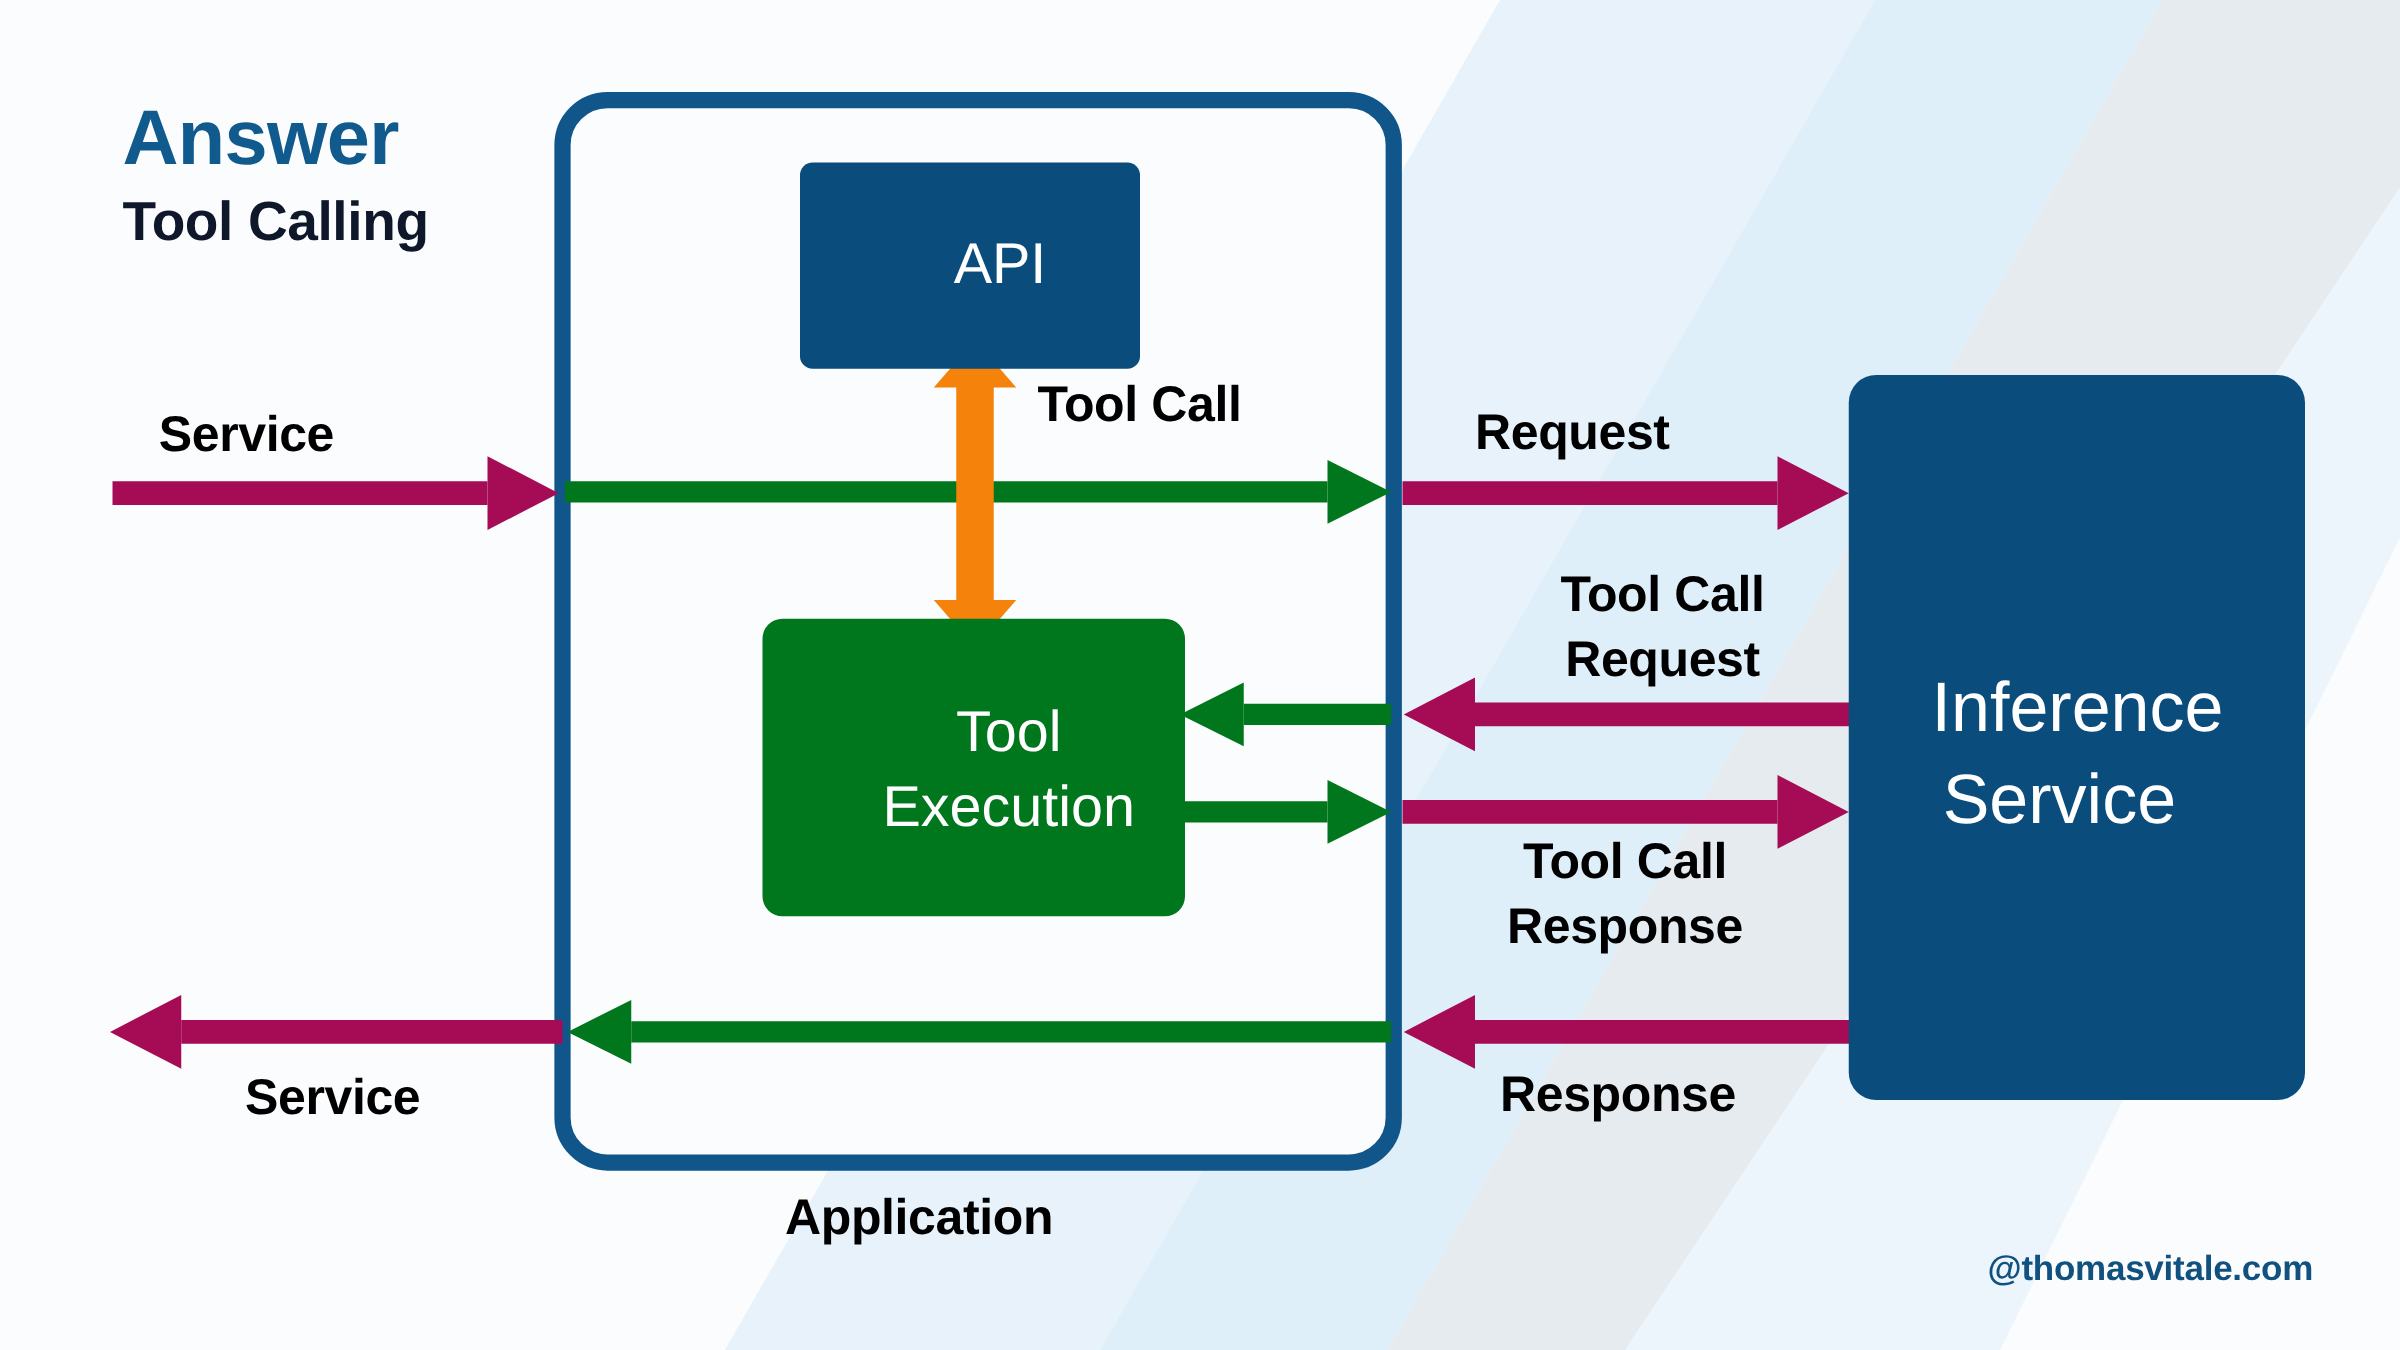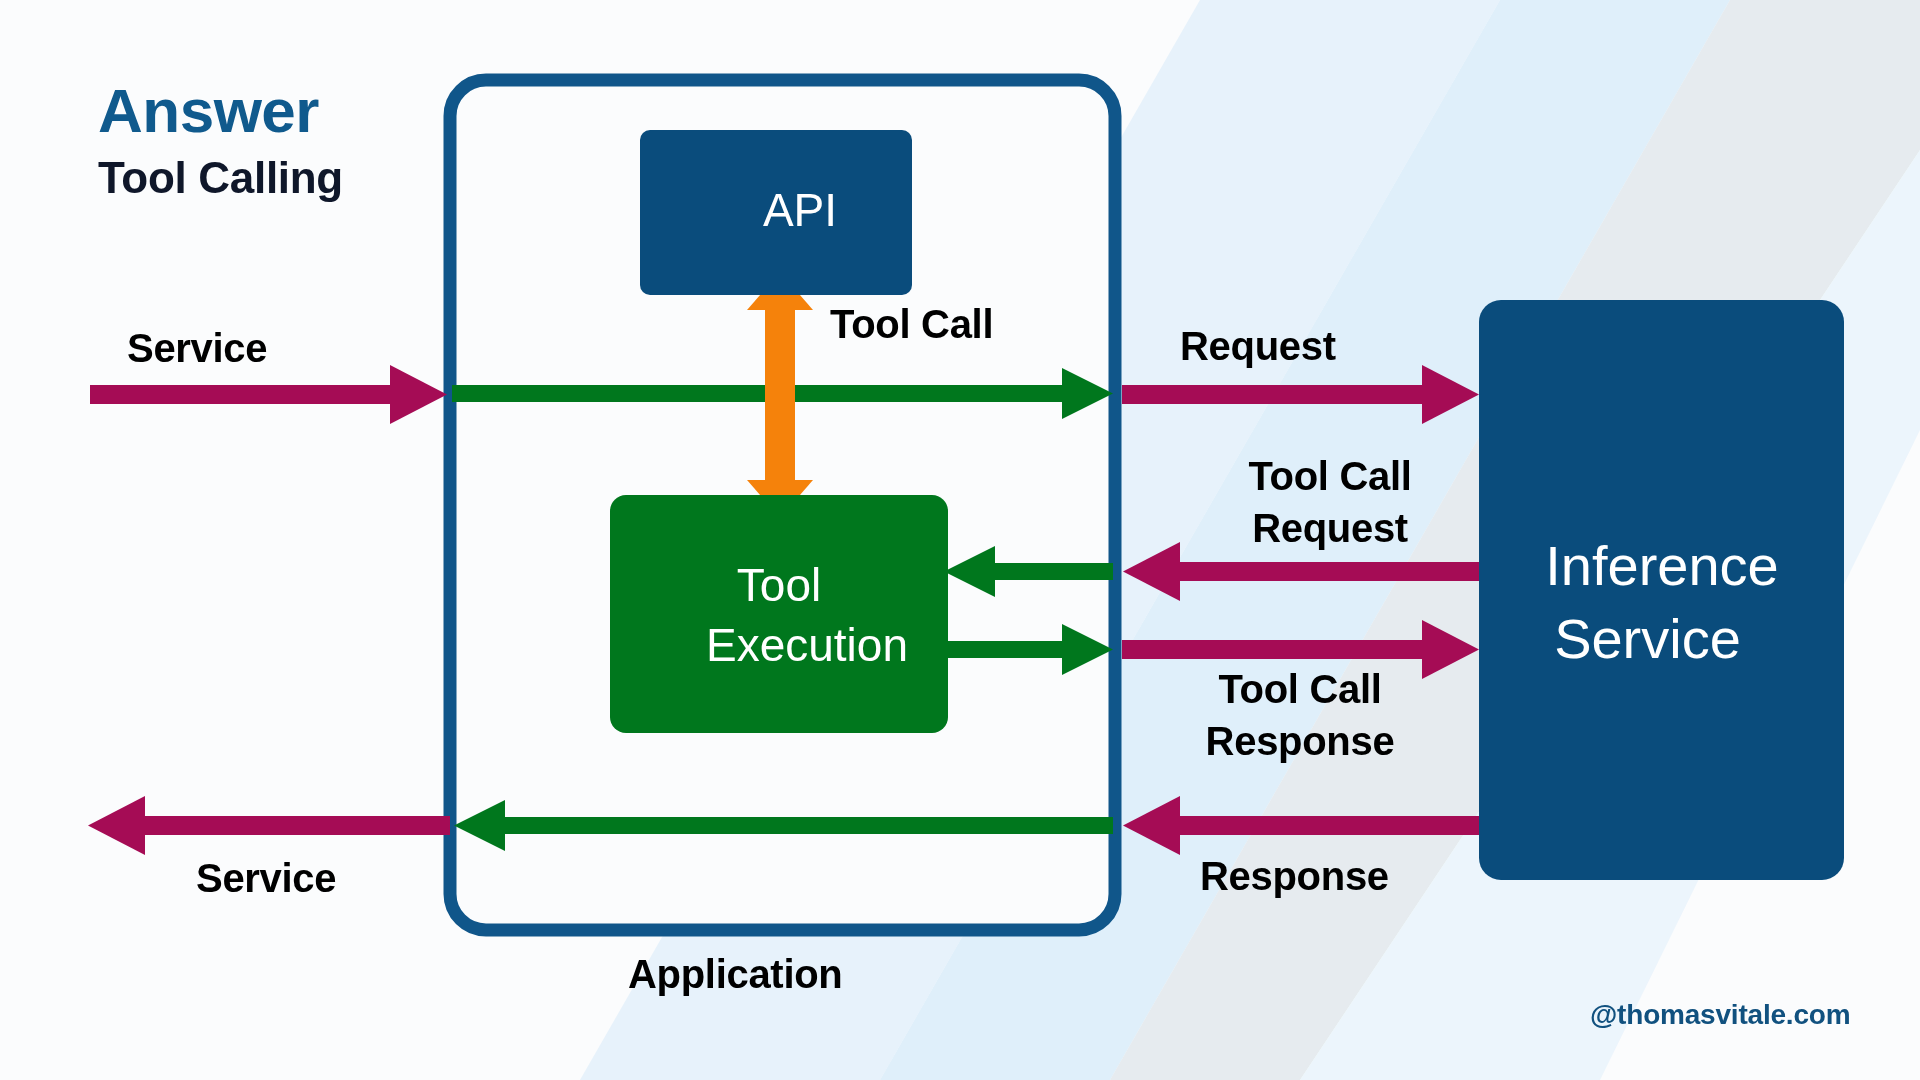--- a/index.html
+++ b/index.html
@@ -149,21 +149,21 @@
     <rect x="640" y="130" width="272" height="165" rx="10" ry="10" fill="#0A4C7C"></rect>
     <rect x="610" y="495" width="338" height="238" rx="16" ry="16" fill="#00771D"></rect>
     <rect x="1479" y="300" width="365" height="580" rx="22" ry="22" fill="#0A4C7C"></rect>
   </svg>
 
   <div class="lbl title-main" style="left:98px; top:78px;">Answer</div>
   <div class="lbl title-sub" style="left:98px; top:155px;">Tool Calling</div>
 
   <div class="lbl node-label" style="left:640px; top:185px; width:320px;">API</div>
 
-  <div class="lbl node-label" style="left:610px; top:560px; width:338px;">Tool</div>
+  <div class="lbl node-label" style="left:638px; top:560px; width:338px;">Tool</div>
   <div class="lbl node-label" style="left:638px; top:620px; width:338px;">Execution</div>
 
   <div class="lbl node-label big" style="left:1464px; top:535px; width:396px;">Inference</div>
   <div class="lbl node-label big" style="left:1479px; top:608px; width:337px;">Service</div>
 
   <div class="lbl flow-label" style="left:127px; top:327px;">Service</div>
 
   <div class="lbl flow-label" style="left:830px; top:303px;">Tool Call</div>
 
   <div class="lbl flow-label" style="left:1180px; top:325px;">Request</div>

